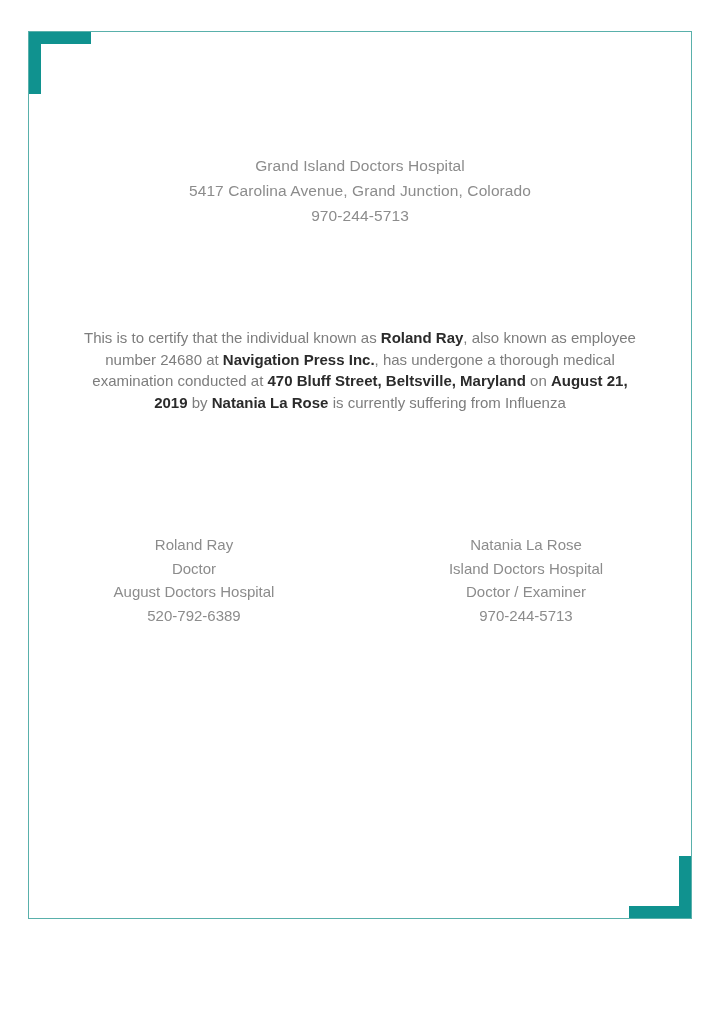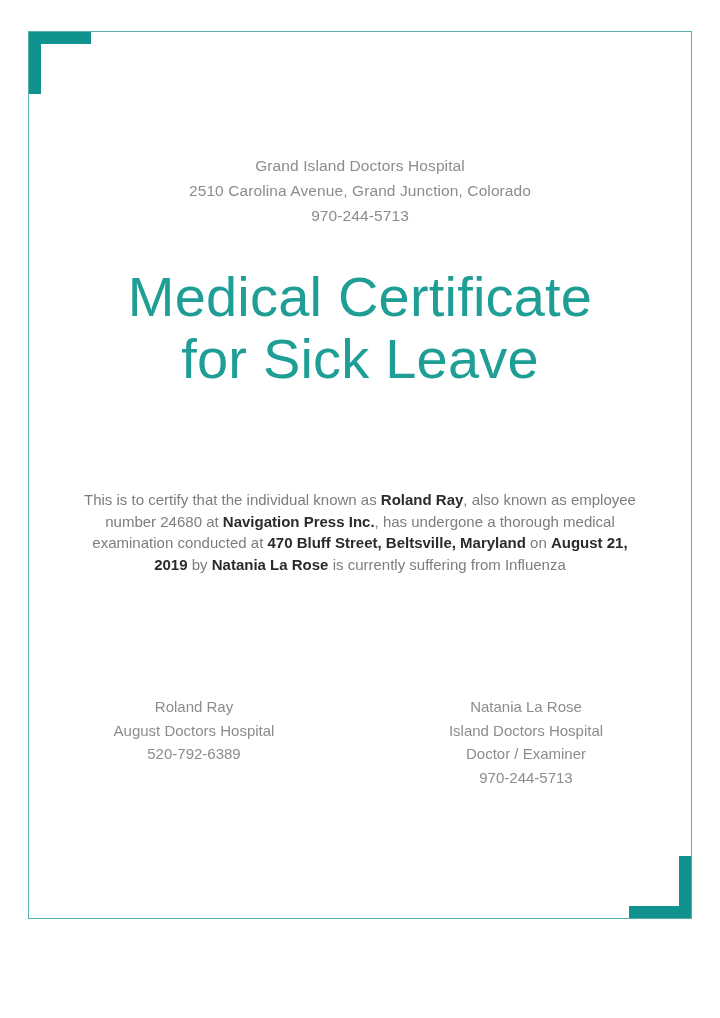--- a/index.html
+++ b/index.html
@@ -130,35 +130,32 @@
 <div class="page">
 
   <div class="frame"></div>
   <div class="corner corner-tl"></div>
   <div class="corner corner-br"></div>
 
   <div class="content">
 
     <div class="hospital-header">
       <div>Grand Island Doctors Hospital</div>
-      <div>2510 Carolina Avenue, Grand Junction, Colorado</div>
+      <div>5417 Carolina Avenue, Grand Junction, Colorado</div>
       <div>970-244-5713</div>
     </div>
 
-    <div class="title">
-      <span class="title-line">Medical Certificate</span>
-      <span class="title-line">for Sick Leave</span>
-    </div>
 
     <div class="certify-body"><span>This is to certify that the individual known as </span><b>Roland Ray</b><span>, also known as employee number 24680 at </span><b>Navigation Press Inc.</b><span>, has undergone a thorough medical examination conducted at </span><b>470 Bluff Street, Beltsville, Maryland</b><span> on </span><b>August 21, 2019</b><span> by </span><b>Natania La Rose</b><span>  is currently suffering from Influenza</span></div>
 
 
     <div class="signatures">
       <div class="sig-block">
         <div>Roland Ray</div>
+        <div>Doctor</div>
         <div>August Doctors Hospital</div>
         <div>520-792-6389</div>
       </div>
       <div class="sig-block">
         <div>Natania La Rose</div>
         <div>Island Doctors Hospital</div>
         <div>Doctor / Examiner</div>
         <div>970-244-5713</div>
       </div>
     </div>

